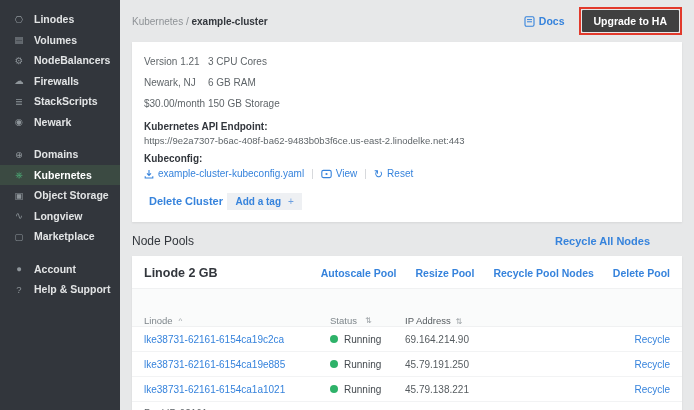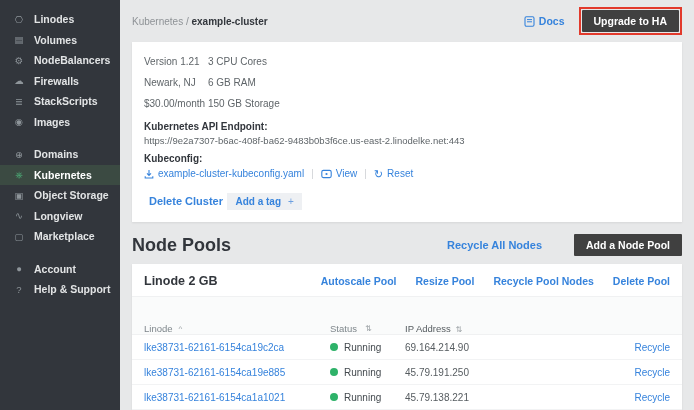--- a/index.html
+++ b/index.html
@@ -52,21 +52,21 @@
   .reset-glyph { font-size:11px; line-height:10px; }
   .delete-cluster { margin:13px 0 0 5px; font-size:11px; font-weight:700; color:#3683dc; cursor:pointer; display:inline-block; }
   .tag-chip {
     margin-top:14px; display:inline-flex; align-items:center; width:max-content;
     background:#eef0f3; border-radius:0; padding:3px 8px; cursor:pointer;
   }
   .tag-chip .tag-label { color:#3683dc; font-size:10px; font-weight:700; }
   .tag-chip .tag-plus { color:#6b9fe0; font-size:10px; margin-left:7px; }
   
   .pools-header { display:flex; align-items:center; justify-content:space-between; margin:12px 0 8px 0; }
-  .pools-title { font-size:18px; font-weight:700; color:#32363c; }
+  .pools-title { font-size:12px; font-weight:400; color:#32363c; }
   .pools-actions { display:flex; align-items:center; }
   .link { color:#3683dc; cursor:pointer; }
   .recycle-all { font-size:11px; font-weight:700; margin-right:32px; }
   .pool-card { flex:1; display:flex; flex-direction:column; }
   .pool-head { display:flex; align-items:center; justify-content:space-between; padding:10px 12px 8px 12px; }
   .pool-name { font-size:12.5px; font-weight:700; }
   .pool-links { display:flex; gap:19px; font-size:10.5px; font-weight:600; }
   
   .tbl-head {
     display:flex; align-items:flex-end; background:#fafbfb;
@@ -108,21 +108,21 @@
     <div class="nav-item">
       <span class="icon">☁</span>
       <span>Firewalls</span>
     </div>
     <div class="nav-item">
       <span class="icon">≣</span>
       <span>StackScripts</span>
     </div>
     <div class="nav-item">
       <span class="icon">◉</span>
-      <span>Images</span>
+      <span>Newark</span>
     </div>
   </div>
   <div class="nav-group">
     <div class="nav-item">
       <span class="icon">⊕</span>
       <span>Domains</span>
     </div>
     <div class="nav-item active">
       <span class="icon">⎈</span>
       <span>Kubernetes</span>
@@ -223,21 +223,20 @@
     <div class="tag-chip">
       <span class="tag-label">Add a tag</span>
       <span class="tag-plus">+</span>
     </div>
   </div>
 
   <div class="pools-header">
     <span class="pools-title">Node Pools</span>
     <span class="pools-actions">
       <span class="link recycle-all">Recycle All Nodes</span>
-      <button class="btn-primary">Add a Node Pool</button>
     </span>
   </div>
 
   <div class="card pool-card">
     <div class="pool-head">
       <span class="pool-name">Linode 2 GB</span>
       <span class="pool-links">
         <span class="link">Autoscale Pool</span>
         <span class="link">Resize Pool</span>
         <span class="link">Recycle Pool Nodes</span>

